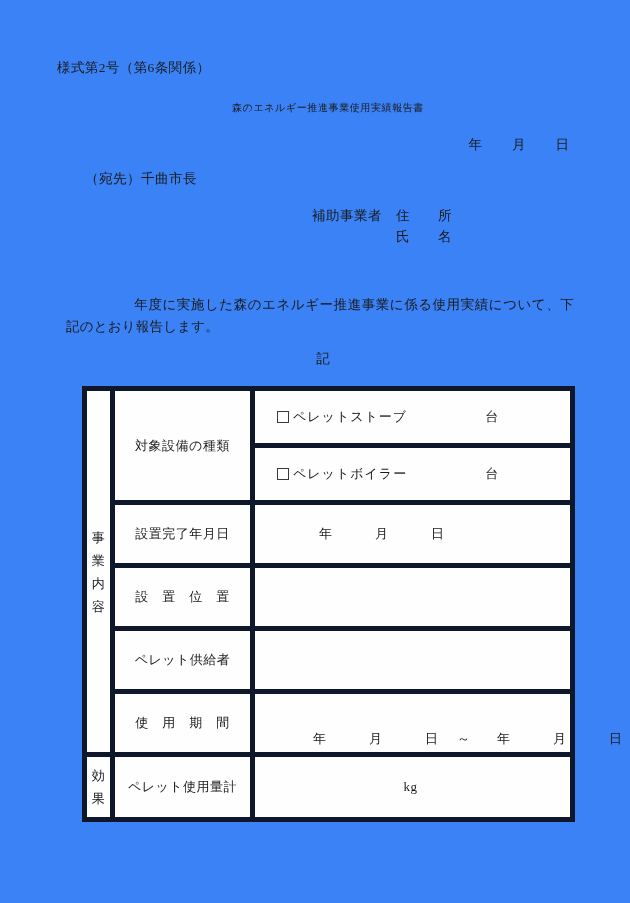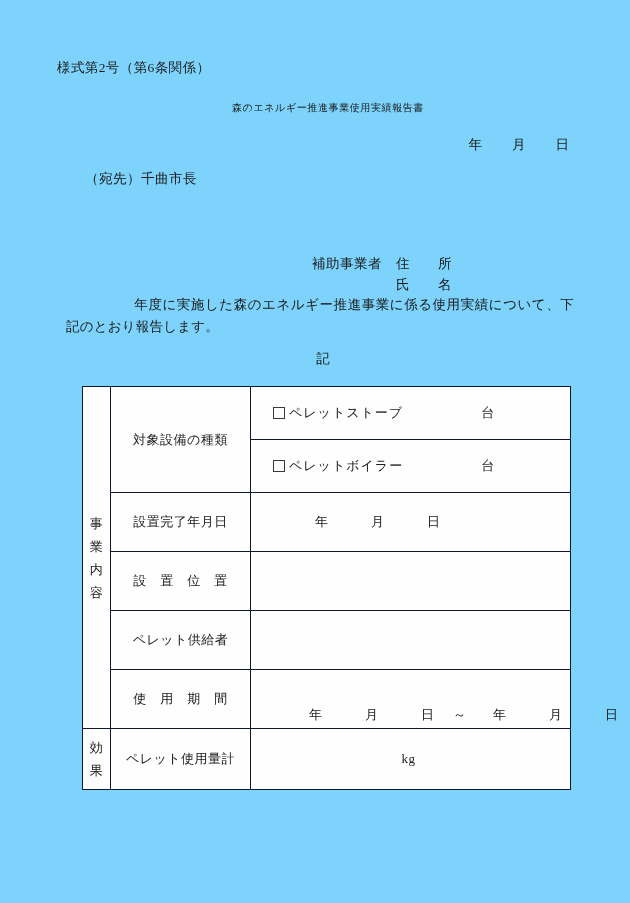--- a/index.html
+++ b/index.html
@@ -14,21 +14,21 @@
     position: relative;
     font-family: "Liberation Serif", "DejaVu Serif", serif;
     color: #1a1a1a;
     font-size: 13px;
     overflow: hidden;
   }
 
   .page {
     position: absolute;
     inset: 0;
-    background: #7dd3fc;
+    background: #3b82f6;
   }
 
   
   .form-number {
     position: absolute;
     left: 57px;
     top: 59px;
     font-size: 13.5px;
     letter-spacing: 0.4px;
     white-space: nowrap;
@@ -66,21 +66,20 @@
   }
 
   
   .applicant {
     position: absolute;
     left: 312px;
     top: 205px;
     font-size: 13.5px;
     letter-spacing: 0.5px;
     line-height: 21px;
-    margin-top: 48px;
   }
   .applicant .row {
     display: flex;
     white-space: nowrap;
   }
   .applicant .lead {
     width: 84px;
     flex: 0 0 84px;
   }
   .applicant .lead.blank {
@@ -118,21 +117,21 @@
   .form-table {
     position: absolute;
     left: 82px;
     top: 386px;
     width: 488px;
     border-collapse: collapse;
     table-layout: fixed;
     font-size: 13px;
   }
   .form-table td {
-    border: 1px solid #0f172a;
+    border: 5px solid #0f172a;
     padding: 0;
     vertical-align: middle;
     background: #fefefe;
   }
 
   .col-group { width: 28px; }
   .col-label { width: 140px; }
   .col-data  { width: 320px; }
 
   td.group-cell {

